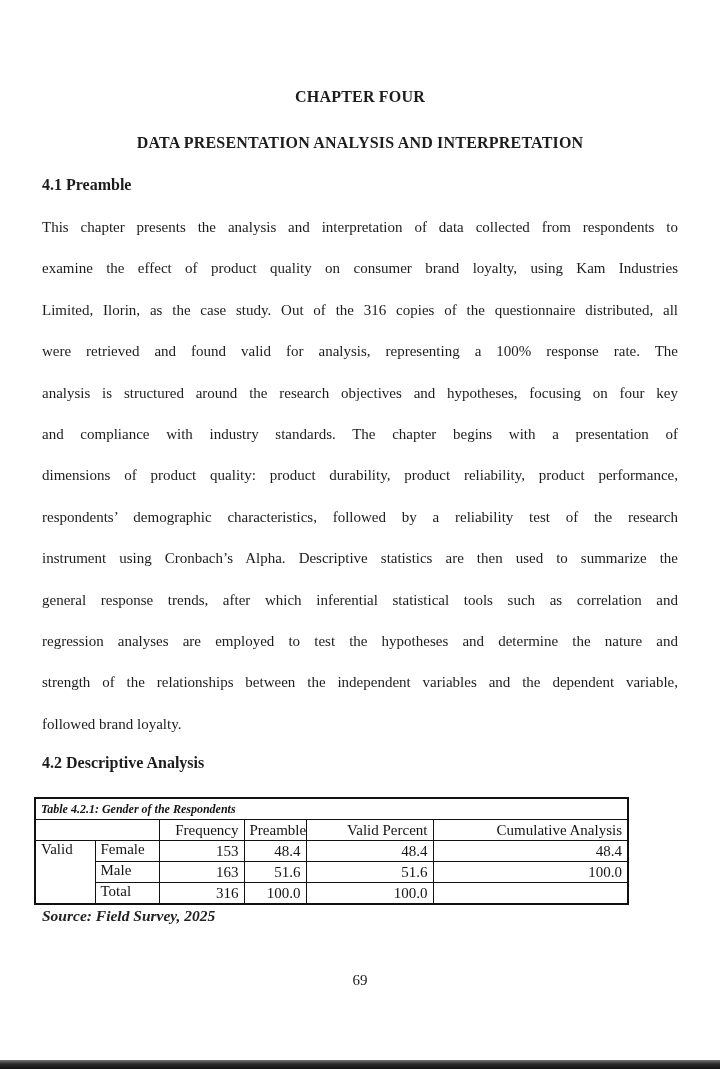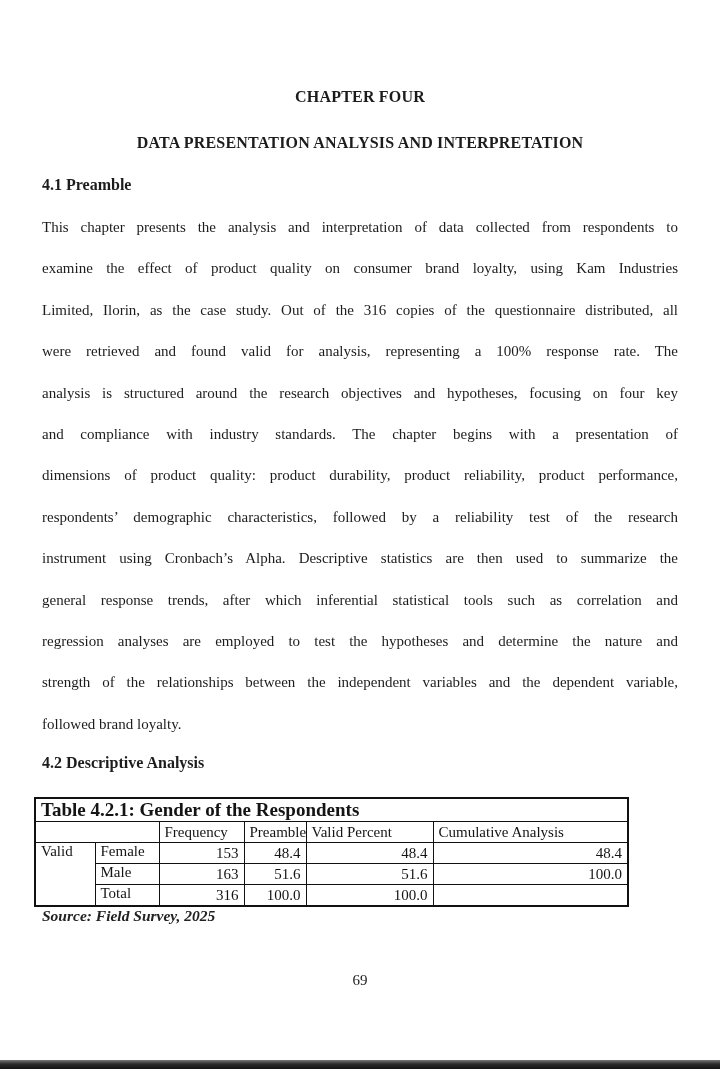--- a/index.html
+++ b/index.html
@@ -76,26 +76,27 @@
   table.gender-table td {
     border: 1px solid #111111;
     padding: 0 5px;
     height: 20px;
     overflow: hidden;
     white-space: nowrap;
   }
   table.gender-table { border: 2px solid #111111; }
   td.caption-cell {
     font-weight: bold;
-    font-size: 19px;
+    font-size: 12px;
     padding-left: 8px;
     height: 22px;
+    font-style: italic;
   }
   td.header-cell {
-    text-align: left;
+    text-align: right;
     margin-left: 36px;
   }
   td.num-cell {
     text-align: right;
   }
   td.label-cell, td.group-cell {
     text-align: left;
     vertical-align: top;
     padding-top: 1px;
   }

